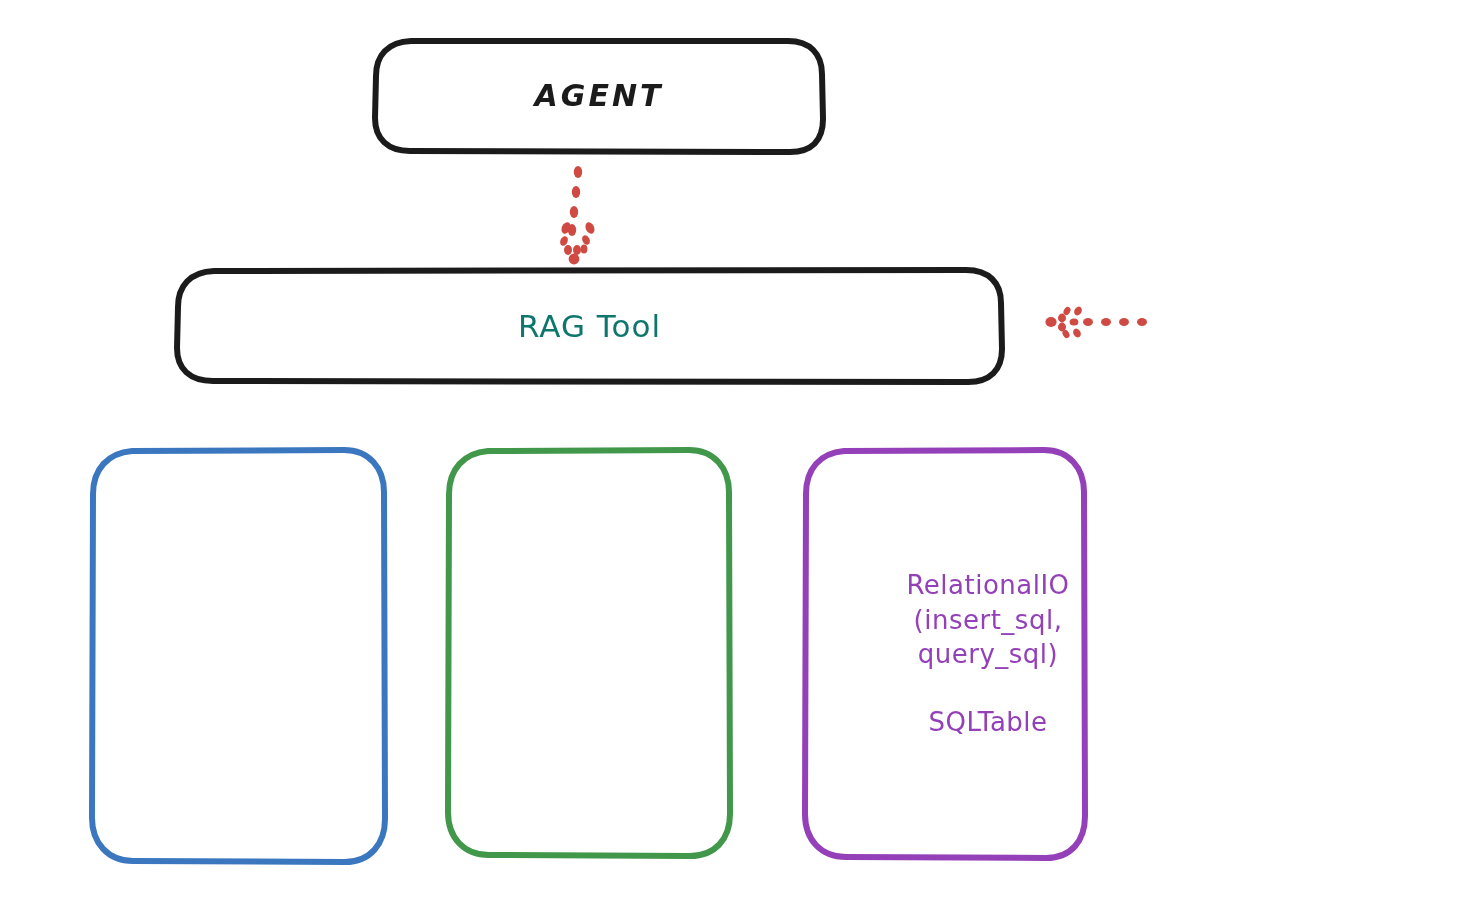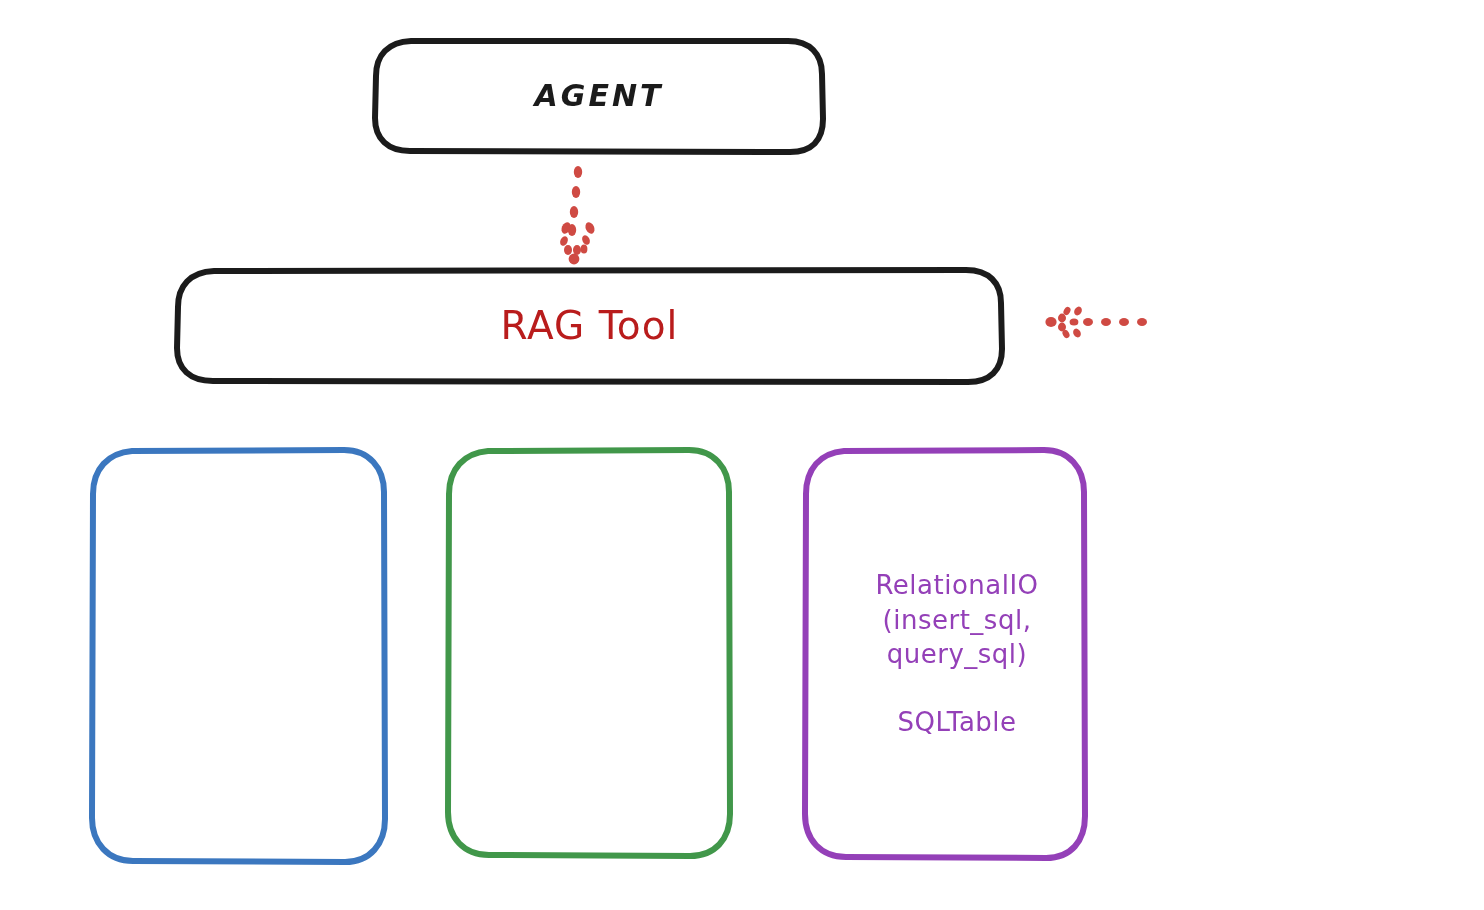--- a/index.html
+++ b/index.html
@@ -54,36 +54,36 @@
     font-weight: 600;
     letter-spacing: 3px;
     color: #1b1b1b;
   }
 
   .ragtool-label {
     left: 157px;
     top: 270px;
     width: 825px;
     height: 112px;
-    font-size: 39px;
+    font-size: 31px;
     font-weight: 500;
     letter-spacing: 1px;
-    color: #b91c1c;
+    color: #0f766e;
   }
 
   .store-label {
     font-size: 26px;
     font-weight: 500;
   }
   .store-label .api-block { display: block; }
   .store-label .index-block { display: block; margin-top: 34px; }
 
   .vector-label  { left: 72px;  top: 450px; width: 293px; height: 412px; color: #3b77bf; }
   .kv-label      { left: 428px; top: 450px; width: 282px; height: 406px; color: #41974a; }
-  .rel-label     { left: 797px; top: 450px; width: 280px; height: 408px; color: #9440b8; }
+  .rel-label     { left: 828px; top: 450px; width: 280px; height: 408px; color: #9440b8; }
 
   
   .annotation {
     position: absolute;
     left: 1148px;
     top: 278px;
     width: 330px;
     font-size: 28px;
     font-weight: 600;
     font-style: italic;

